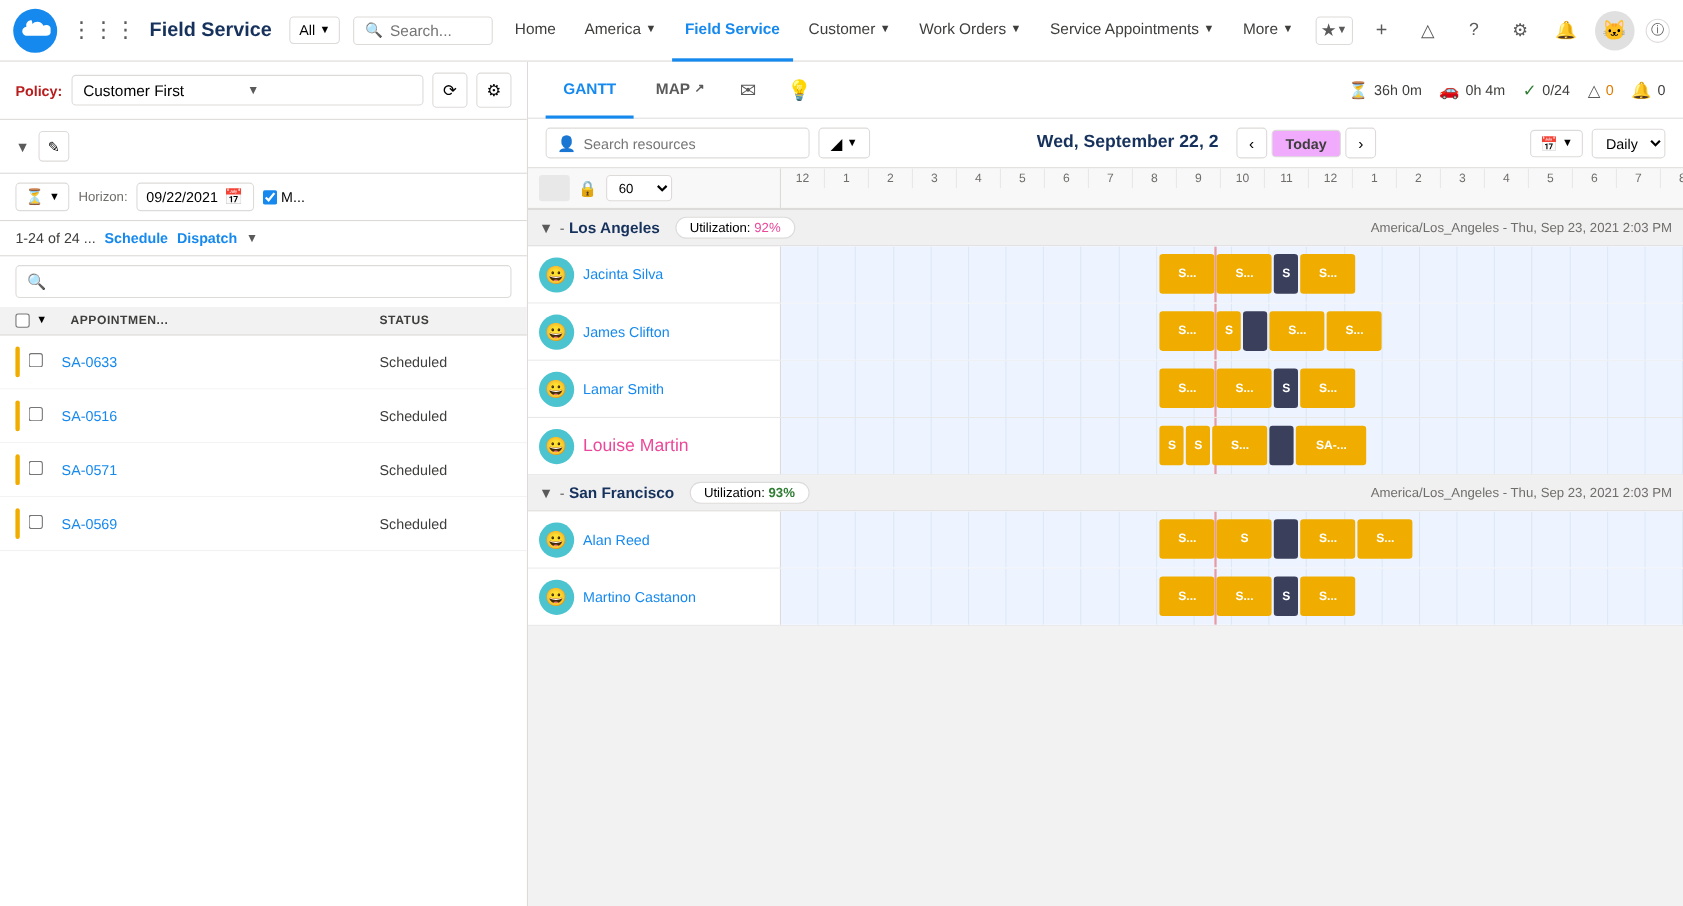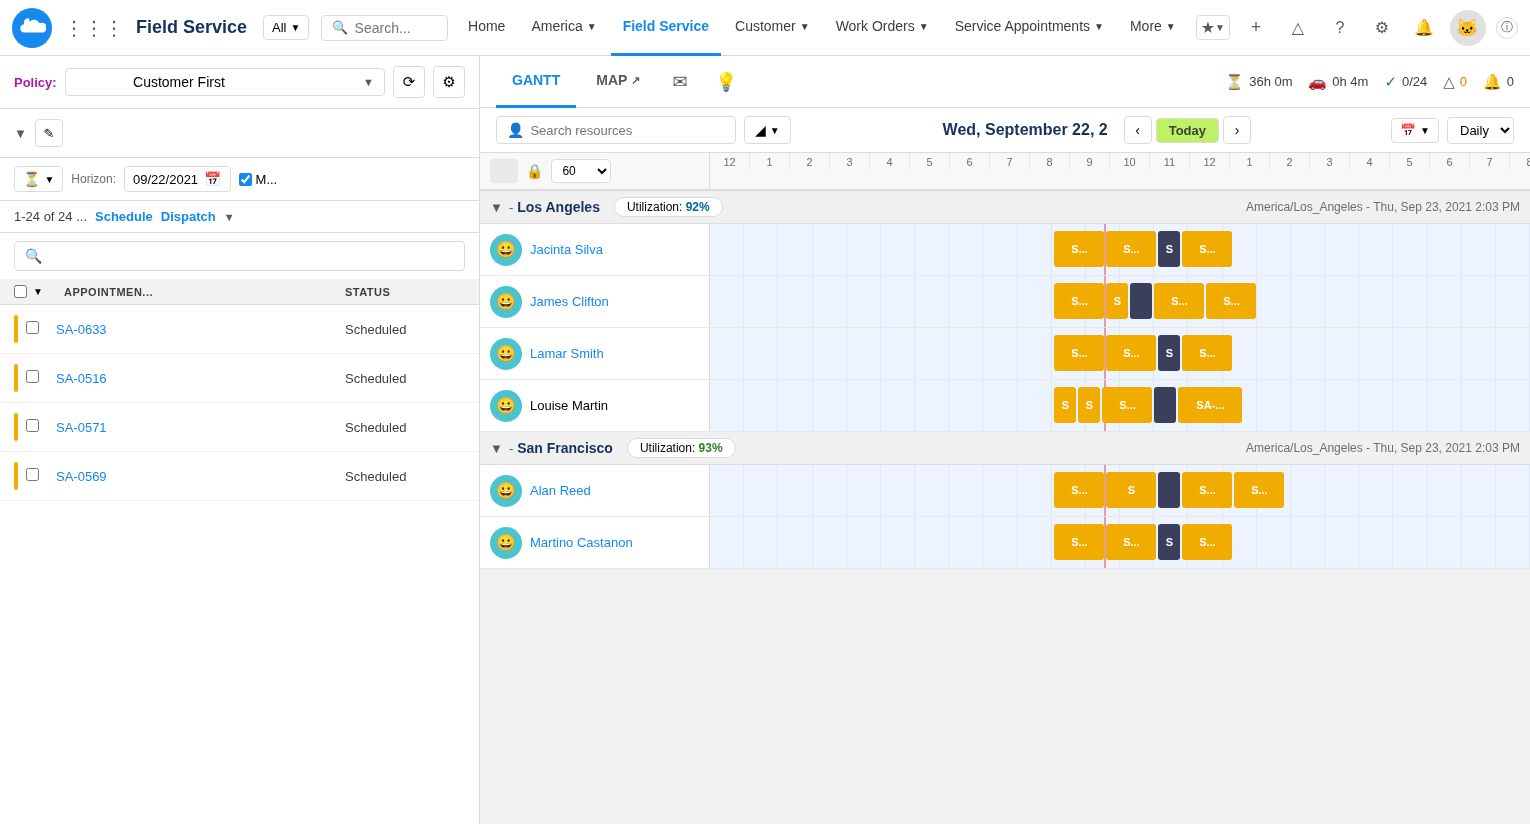--- a/index.html
+++ b/index.html
@@ -28,23 +28,23 @@
     .favorites-btn { display: flex; align-items: center; border: 1px solid #dddbda; border-radius: 4px; padding: 2px 4px; cursor: pointer; }
 
     
     .main-layout { display: flex; height: calc(100vh - 56px); }
 
     
     .left-panel { width: 480px; min-width: 480px; background: #fff; border-right: 1px solid #dddbda; display: flex; flex-direction: column; overflow: hidden; }
     
     
     .policy-bar { display: flex; align-items: center; padding: 10px 14px; gap: 8px; border-bottom: 1px solid #dddbda; background: #fff; }
-    .policy-label { font-size: 13px; color: #a21caf; font-weight: 600; }
+    .policy-label { font-size: 13px; color: #b91c1c; font-weight: 600; }
     .policy-select { flex: 1; display: flex; align-items: center; border: 1px solid #dddbda; border-radius: 4px; padding: 5px 10px; cursor: pointer; background: #fff; }
-    .policy-select span { flex: 1; font-size: 14px; text-align: right; }
+    .policy-select span { flex: 1; font-size: 14px; }
     .policy-select .chevron { color: #5a5a5a; font-size: 11px; }
     .policy-refresh { width: 32px; height: 32px; border: 1px solid #dddbda; border-radius: 4px; display: flex; align-items: center; justify-content: center; cursor: pointer; background: #fff; }
     .policy-settings { width: 32px; height: 32px; border: 1px solid #dddbda; border-radius: 4px; display: flex; align-items: center; justify-content: center; cursor: pointer; background: #fff; }
 
     
     .appts-header { display: flex; align-items: center; padding: 10px 14px; gap: 8px; border-bottom: 1px solid #dddbda; }
     .appts-title { font-size: 18px; font-weight: 600; color: #16325c; flex: 1; }
     .appts-dropdown { color: #5a5a5a; cursor: pointer; }
     .appts-edit { width: 28px; height: 28px; border: 1px solid #dddbda; border-radius: 4px; display: flex; align-items: center; justify-content: center; cursor: pointer; }
 
@@ -93,21 +93,21 @@
     .stat-item.warning { color: #e07b00; }
 
     
     .gantt-controls { display: flex; align-items: center; padding: 8px 16px; background: #fff; border-bottom: 1px solid #dddbda; gap: 8px; }
     .resource-search { display: flex; align-items: center; border: 1px solid #dddbda; border-radius: 4px; padding: 5px 10px; background: #fff; width: 240px; gap: 6px; }
     .resource-search input { border: none; outline: none; font-size: 13px; flex: 1; color: #706e6b; }
     .filter-btn { display: flex; align-items: center; gap: 4px; border: 1px solid #dddbda; border-radius: 4px; padding: 5px 10px; cursor: pointer; background: #fff; font-size: 13px; }
     .date-nav { display: flex; align-items: center; gap: 4px; margin: 0 auto; }
     .date-display { font-size: 16px; font-weight: 600; color: #16325c; padding: 0 12px; }
     .nav-arrow { width: 28px; height: 28px; border: 1px solid #dddbda; border-radius: 4px; display: flex; align-items: center; justify-content: center; cursor: pointer; background: #fff; font-size: 14px; }
-    .today-btn { border: 1px solid #dddbda; border-radius: 4px; padding: 4px 12px; cursor: pointer; background: #bef264; font-size: 13px; font-weight: 600; color: #3e3e3c; }
+    .today-btn { border: 1px solid #dddbda; border-radius: 4px; padding: 4px 12px; cursor: pointer; background: #f0abfc; font-size: 13px; font-weight: 600; color: #3e3e3c; }
     .calendar-btn { border: 1px solid #dddbda; border-radius: 4px; padding: 4px 8px; cursor: pointer; background: #fff; font-size: 13px; display: flex; align-items: center; gap: 4px; }
     .daily-select { border: 1px solid #dddbda; border-radius: 4px; padding: 4px 8px; cursor: pointer; background: #fff; font-size: 13px; }
 
     
     .gantt-body { flex: 1; display: flex; flex-direction: column; overflow: hidden; }
     .zoom-select { border: 1px solid #dddbda; border-radius: 4px; padding: 3px 6px; font-size: 12px; background: #fff; width: 60px; }
     
     
     .gantt-scroll { flex: 1; overflow-y: auto; overflow-x: hidden; }
     .gantt-date-label { text-align: center; font-size: 11px; font-weight: 700; color: #3e3e3c; padding: 3px 0; background: #f0f0f0; border-bottom: 1px solid #e0e0e0; }
@@ -396,21 +396,21 @@
               <div class="gh-cell">8</div>
             </div>
         </div>
       </div>
 
       <div class="gantt-scroll" id="gantt-scroll" style="flex: 1 1 0%; overflow: hidden auto;">
       <div style="display: flex; align-items: center; background: rgb(240, 240, 240); border-bottom: 1px solid rgb(221, 219, 218); padding: 6px 10px; width: 100%;">
       <span style="cursor:pointer; margin-right:6px; font-size:13px; color:#5a5a5a;">▼</span>
       <span style="margin-right:4px; color:#5a5a5a; font-size:13px;">-</span>
       <span style="font-size:14px; font-weight:700; color:#16325c;">Los Angeles</span>
-      <span style="margin-left:14px; background:#fff; border:1px solid #dddbda; border-radius:12px; padding:2px 12px; font-size:12px;">Utilization: <span style="color:#0369a1; font-weight:700;">92%</span></span>
+      <span style="margin-left:14px; background:#fff; border:1px solid #dddbda; border-radius:12px; padding:2px 12px; font-size:12px;">Utilization: <span style="color:#ec4899; font-weight:400;">92%</span></span>
       <span style="margin-left:auto; font-size:12px; color:#706e6b;">America/Los_Angeles - Thu, Sep 23, 2021 2:03 PM</span>
     </div>
           <div style="display: flex; border-bottom: 1px solid rgb(232, 232, 232); background: rgb(255, 255, 255); min-height: 52px;">
             <div style="width: 230px; min-width: 230px; display: flex; align-items: center; padding: 6px 10px; gap: 8px; border-right: 1px solid rgb(221, 219, 218);">
         <div style="width:32px;height:32px;border-radius:50%;background:#4bc4cf;display:flex;align-items:center;justify-content:center;font-size:16px;flex-shrink:0;">😀</div>
         <span style="font-size:13px;color:#1589ee;cursor:pointer;">Jacinta Silva</span>
       </div>
             <div style="flex: 1 1 0%; position: relative; display: flex; align-items: center; background: rgb(238, 244, 255); padding: 6px 4px; gap: 2px; overflow: hidden;">
               <div style="position: absolute; inset: 0px; display: flex; pointer-events: none;">
                 <div style="flex: 1 1 0%; border-right: 1px solid rgb(220, 232, 245);"></div>
@@ -526,21 +526,21 @@
                 <div style="height: 36px; background: rgb(240, 173, 0); border-radius: 3px; display: flex; align-items: center; justify-content: center; padding: 0px 3px; font-size: 11px; color: rgb(255, 255, 255); font-weight: 600; cursor: pointer; width: 50px; flex-shrink: 0; overflow: hidden;">S...</div>
                 <div style="height: 36px; background: rgb(240, 173, 0); border-radius: 3px; display: flex; align-items: center; justify-content: center; padding: 0px 3px; font-size: 11px; color: rgb(255, 255, 255); font-weight: 600; cursor: pointer; width: 50px; flex-shrink: 0; overflow: hidden;">S...</div>
                 <div style="height: 36px; background: rgb(58, 63, 92); border-radius: 3px; display: flex; align-items: center; justify-content: center; padding: 0px 3px; font-size: 11px; color: rgb(255, 255, 255); font-weight: 600; cursor: pointer; width: 22px; flex-shrink: 0; overflow: hidden;">S</div>
                 <div style="height: 36px; background: rgb(240, 173, 0); border-radius: 3px; display: flex; align-items: center; justify-content: center; padding: 0px 3px; font-size: 11px; color: rgb(255, 255, 255); font-weight: 600; cursor: pointer; width: 50px; flex-shrink: 0; overflow: hidden;">S...</div>
               </div>
             </div>
           </div>
           <div style="display: flex; border-bottom: 1px solid rgb(232, 232, 232); background: rgb(255, 255, 255); min-height: 52px;">
             <div style="width: 230px; min-width: 230px; display: flex; align-items: center; padding: 6px 10px; gap: 8px; border-right: 1px solid rgb(221, 219, 218);">
         <div style="width:32px;height:32px;border-radius:50%;background:#4bc4cf;display:flex;align-items:center;justify-content:center;font-size:16px;flex-shrink:0;">😀</div>
-        <span style="font-size:13px;color:#000000;cursor:pointer;">Louise Martin</span>
+        <span style="font-size:16px;color:#ec4899;cursor:pointer;">Louise Martin</span>
       </div>
             <div style="flex: 1 1 0%; position: relative; display: flex; align-items: center; background: rgb(238, 244, 255); padding: 6px 4px; gap: 2px; overflow: hidden;">
               <div style="position: absolute; inset: 0px; display: flex; pointer-events: none;">
                 <div style="flex: 1 1 0%; border-right: 1px solid rgb(220, 232, 245);"></div>
                 <div style="flex: 1 1 0%; border-right: 1px solid rgb(220, 232, 245);"></div>
                 <div style="flex: 1 1 0%; border-right: 1px solid rgb(220, 232, 245);"></div>
                 <div style="flex: 1 1 0%; border-right: 1px solid rgb(220, 232, 245);"></div>
                 <div style="flex: 1 1 0%; border-right: 1px solid rgb(220, 232, 245);"></div>
                 <div style="flex: 1 1 0%; border-right: 1px solid rgb(220, 232, 245);"></div>
                 <div style="flex: 1 1 0%; border-right: 1px solid rgb(220, 232, 245);"></div>

